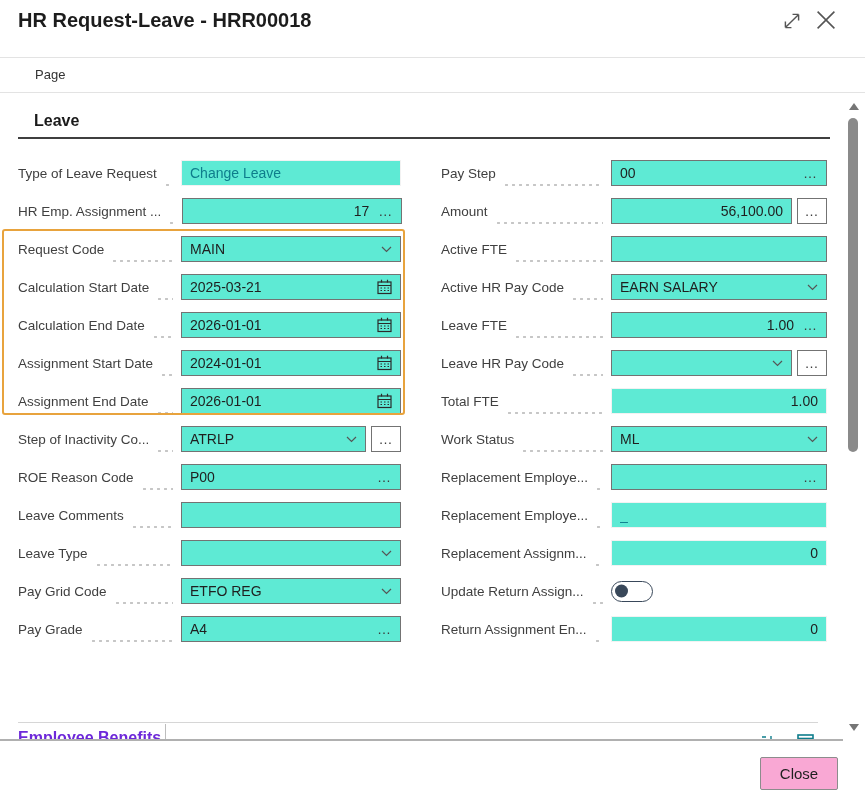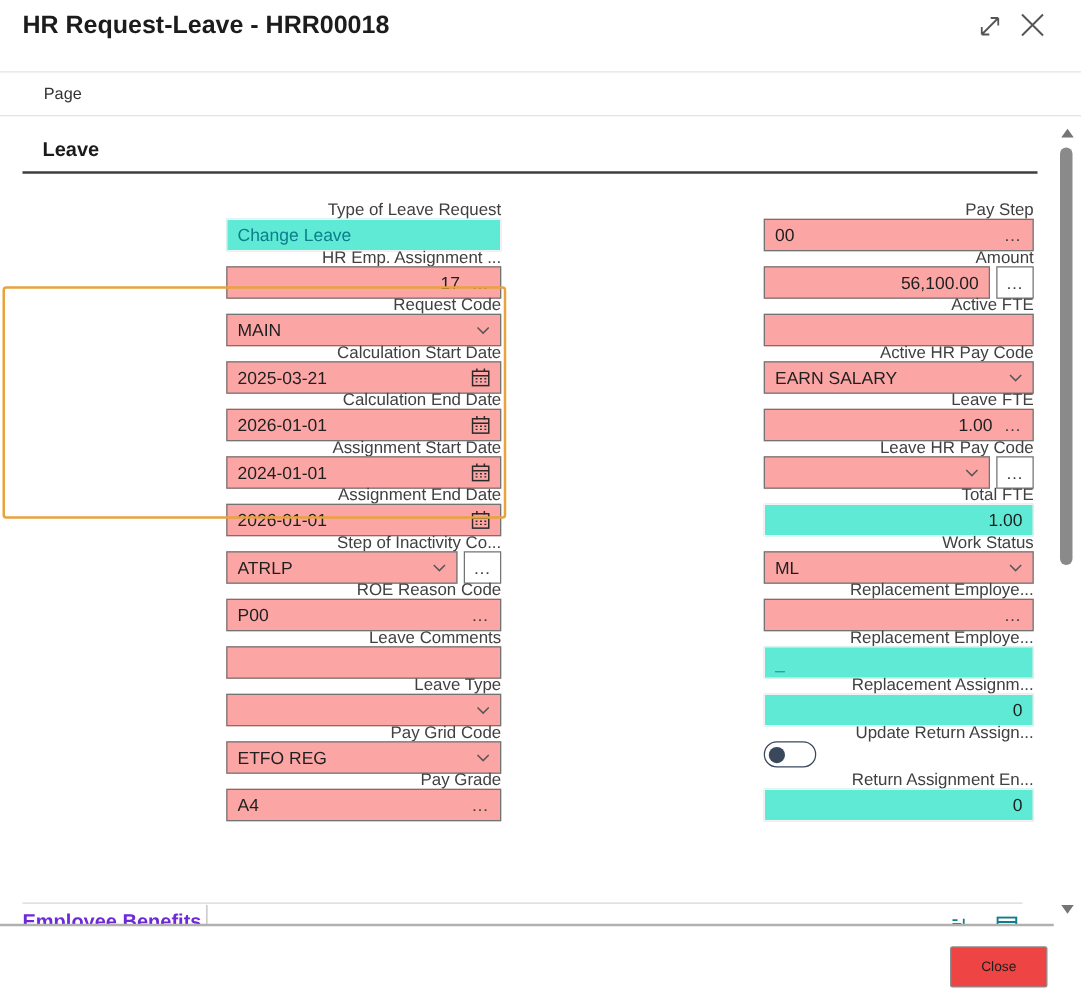--- a/index.html
+++ b/index.html
@@ -16,29 +16,29 @@
   .hrule { position:absolute; left:0; right:0; border-top:1px solid #e3e3e3; }
   .menubar-item { position:absolute; left:35px; top:64px; font-size:13px; color:#333; height:22px; line-height:22px; cursor:pointer; }
   
   .content { position:absolute; left:0; top:93px; width:843px; height:647px; overflow:hidden; }
   .section-title { position:absolute; left:18px; top:19px; font-size:16px; font-weight:700; color:#1a1a1a;margin-left:16px; }
   .section-underline { position:absolute; left:18px; top:44px; width:812px; height:2px; background:#3f3f3f; }
   .fields { position:absolute; left:18px; top:67px; display:flex; }
   .col { display:block; }
   .col-left  { width:383px; position:relative; margin-right:40px; }
   .col-right { width:386px; }
-  .row { display:flex; align-items:flex-end; height:26px; margin-bottom:12px;flex-direction:column; }
+  .row { display:flex; align-items:center; height:26px; margin-bottom:12px; }
   .lbl { flex:none; font-size:13.5px; color:#404040; white-space:nowrap; }
   .leader { flex:1 1 auto; align-self:stretch; margin:0 8px 0 7px; min-width:6px;
     background-image:radial-gradient(circle, #c6c6c6 1.1px, transparent 1.4px);
     background-size:7px 26px; background-position:0 12px; background-repeat:repeat-x; }
   .ctl { flex:none; display:flex; align-items:center; gap:5px; }
   .col-left  .ctl { width:220px; }
   .col-right .ctl { width:216px; }
-  .input { flex:1 1 auto; height:26px; border:1px solid #737373; background:#fca5a5;
+  .input { flex:1 1 auto; height:26px; border:1px solid #737373; background:#5eead4;
     display:flex; align-items:center; gap:9px; padding:0 8px; font-size:14px; color:#1f1f1f; min-width:0; }
   .input .val { white-space:nowrap; overflow:hidden; }
   .push { margin-left:auto; }
   .dots { color:#3c3c3c; font-size:14px; letter-spacing:1px; line-height:10px; }
   .icn { flex:none; display:flex; align-items:center; }
   .input.ro { background:#5eead4; border-color:#f2f2f2; }
   .input.ro.num { justify-content:flex-end; }
   .link-val { color:#0e7d8c; }
   .assist-btn { flex:none; width:30px; height:26px; border:1px solid #737373; background:#fff;
     display:flex; align-items:center; justify-content:center; font-size:14px; color:#3c3c3c;
@@ -55,21 +55,21 @@
   .eb-icon { position:absolute; top:640px; }
   .content-bottom-line { position:absolute; left:0; top:739px; width:843px; border-top:2px solid #b0b0b0; }
   
   .scrollbar { position:absolute; left:845px; top:97px; width:16px; height:640px; }
   .sb-arrow { position:absolute; left:4px; width:0; height:0; border-left:5px solid transparent; border-right:5px solid transparent; cursor:pointer; }
   .sb-up   { top:6px;    border-bottom:7px solid #757575; }
   .sb-down { top:627px;  border-top:7px solid #757575; }
   .sb-thumb { position:absolute; left:3px; top:21px; width:10px; height:334px; background:#8a8a8a; border-radius:5px; cursor:pointer; }
   
   .footer-close { position:absolute; left:760px; top:757px; width:78px; height:33px;
-    background:#ef4444; border:1px solid #8c8c8c; border-radius:2px; font-size:11px; color:#1f1f1f;
+    background:#f9a8d4; border:1px solid #8c8c8c; border-radius:2px; font-size:15px; color:#1f1f1f;
     display:flex; align-items:center; justify-content:center; cursor:pointer;
     font-family:"Liberation Sans", sans-serif; }
 </style>
 </head>
 <body>
 
 <div class="page">
 
   <div class="dlg-title">HR Request-Leave - HRR00018</div>
   <div class="win-icon expand-btn">

